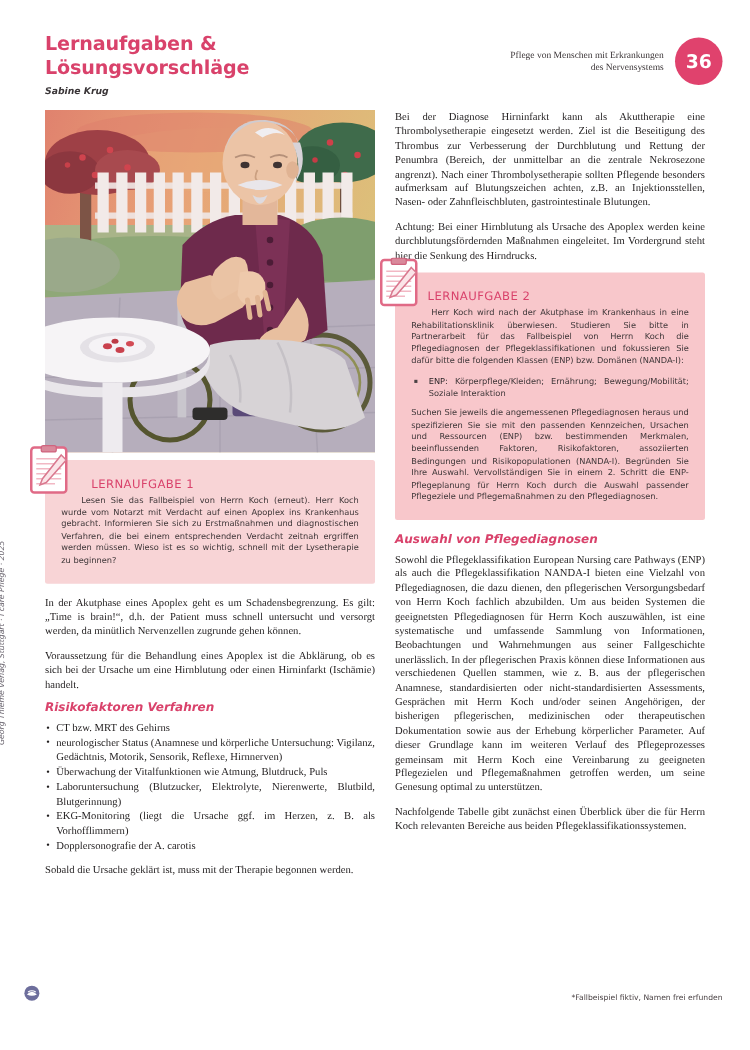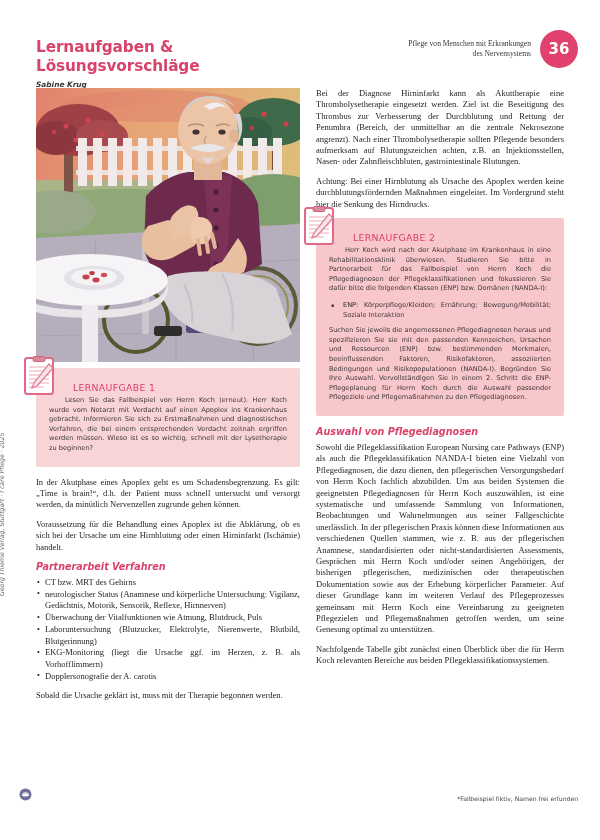--- a/index.html
+++ b/index.html
@@ -10,21 +10,21 @@
     color:#221f20;
     position:relative;
     overflow:hidden;
   }
   .page{position:absolute;inset:0;}
 
   
   .header{
     position:absolute; left:36px; top:26px; right:22px; height:62px;
   }
-  .title-block{position:absolute;left:0;top:12px;width:300px;}
+  .title-block{position:absolute;left:0;top:0;width:300px;}
   .title-line{
     font-family:"DejaVu Sans", sans-serif;
     font-weight:bold;
     font-size:15.3px;
     line-height:18.5px;
     color:#d9426b;
     letter-spacing:-0.1px;
   }
   .author{
     font-family:"DejaVu Sans", sans-serif;
@@ -107,21 +107,21 @@
     margin:6px 0 10px 0;
   }
   .taskbox.r2{background:#f8c7cb;}
   .task-head{
     font-family:"DejaVu Sans", sans-serif;
     font-size:9.3px;
     color:#d9426b;
     letter-spacing:0.35px;
     margin:0 0 3px 24px;
   }
-  .taskbox.r2 .task-head{margin-left:24px;}
+  .taskbox.r2 .task-head{margin-left:13px;}
   .task-body{
     font-family:"DejaVu Sans", sans-serif;
     font-size:6.6px;
     line-height:9.6px;
     text-align:justify;
     color:#3f3739;
     margin:0;
   }
   .task-body.indent{text-indent:16px;}
   ul.task-bullets{margin:7px 0 6px 0;padding:0;list-style:none;}
@@ -338,21 +338,21 @@
         </g>
         <path d="M27 8 L31 12 L15 30 L10 32 L12 27 Z" fill="#fbe4e8" stroke="#d9798f" stroke-width="1.2"></path>
       </svg>
       <div class="task-head">LERNAUFGABE 1</div>
       <p class="task-body indent">Lesen Sie das Fallbeispiel von Herrn Koch (erneut). Herr Koch wurde vom Notarzt mit Verdacht auf einen Apoplex ins Krankenhaus gebracht. Informieren Sie sich zu Erstmaßnahmen und diagnostischen Verfahren, die bei einem entsprechenden Verdacht zeitnah ergriffen werden müssen. Wieso ist es so wichtig, schnell mit der Lysetherapie zu beginnen?</p>
     </div>
 
     <p class="body">In der Akutphase eines Apoplex geht es um Schadensbegrenzung. Es gilt: „Time is brain!“, d.h. der Patient muss schnell untersucht und versorgt werden, da minütlich Nervenzellen zugrunde gehen können.</p>
     <p class="body">Voraussetzung für die Behandlung eines Apoplex ist die Abklärung, ob es sich bei der Ursache um eine Hirnblutung oder einen Hirninfarkt (Ischämie) handelt.</p>
 
-    <h2 class="sub">Partnerarbeit Verfahren</h2>
+    <h2 class="sub">Risikofaktoren Verfahren</h2>
     <ul class="bullets">
       <li>CT bzw. MRT des Gehirns</li>
       <li>neurologischer Status (Anamnese und körperliche Untersuchung: Vigilanz, Gedächtnis, Motorik, Sensorik, Reflexe, Hirnnerven)</li>
       <li>Überwachung der Vitalfunktionen wie Atmung, Blutdruck, Puls</li>
       <li>Laboruntersuchung (Blutzucker, Elektrolyte, Nierenwerte, Blutbild, Blutgerinnung)</li>
       <li>EKG-Monitoring (liegt die Ursache ggf. im Herzen, z. B. als Vorhofflimmern)</li>
       <li>Dopplersonografie der A. carotis</li>
     </ul>
 
     <p class="body">Sobald die Ursache geklärt ist, muss mit der Therapie begonnen werden.</p>

